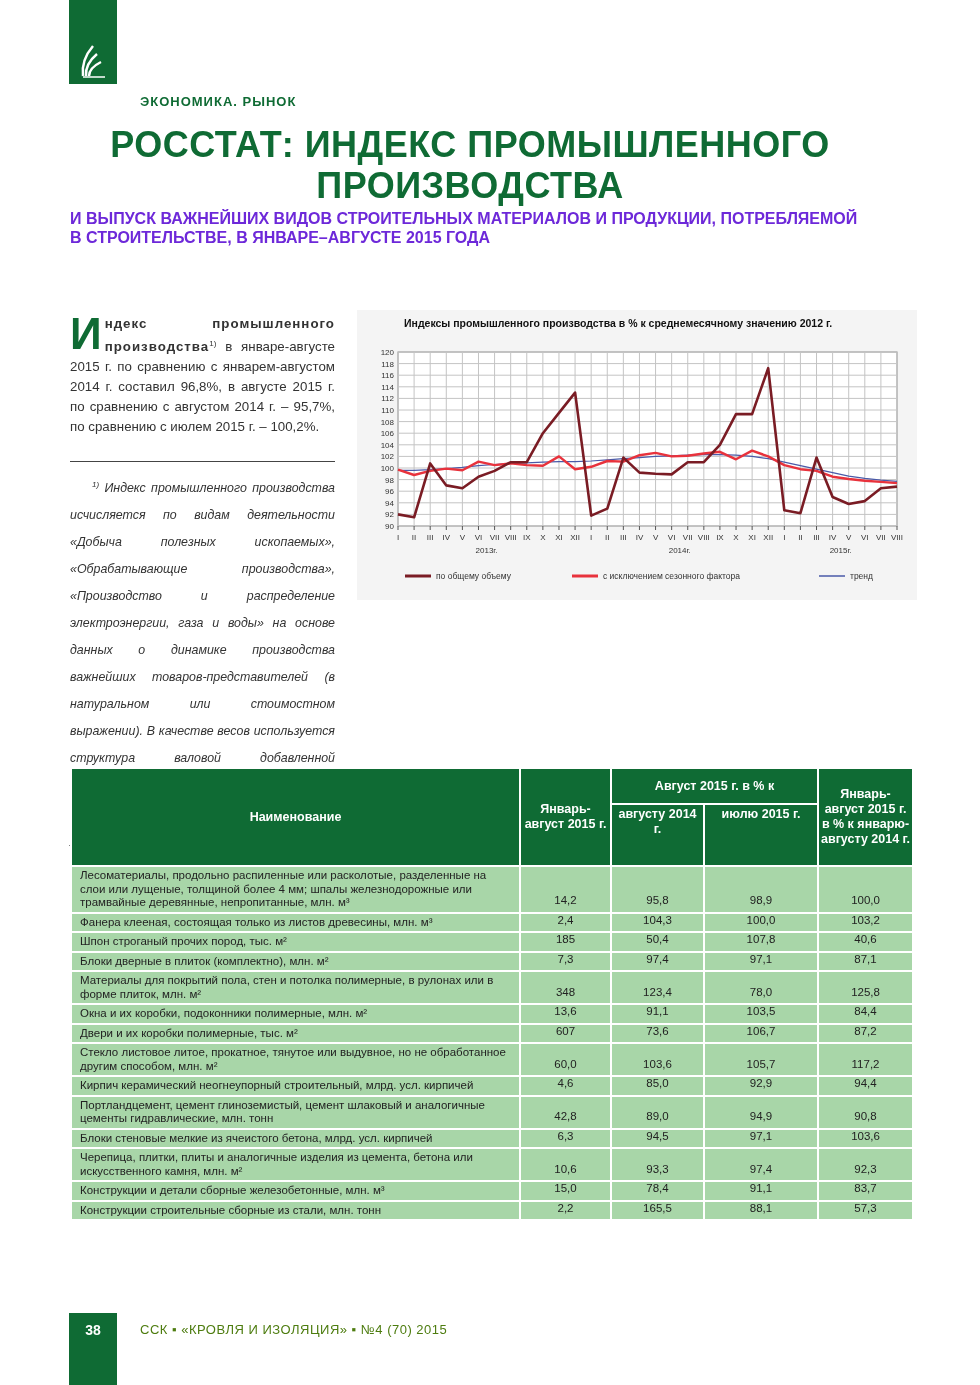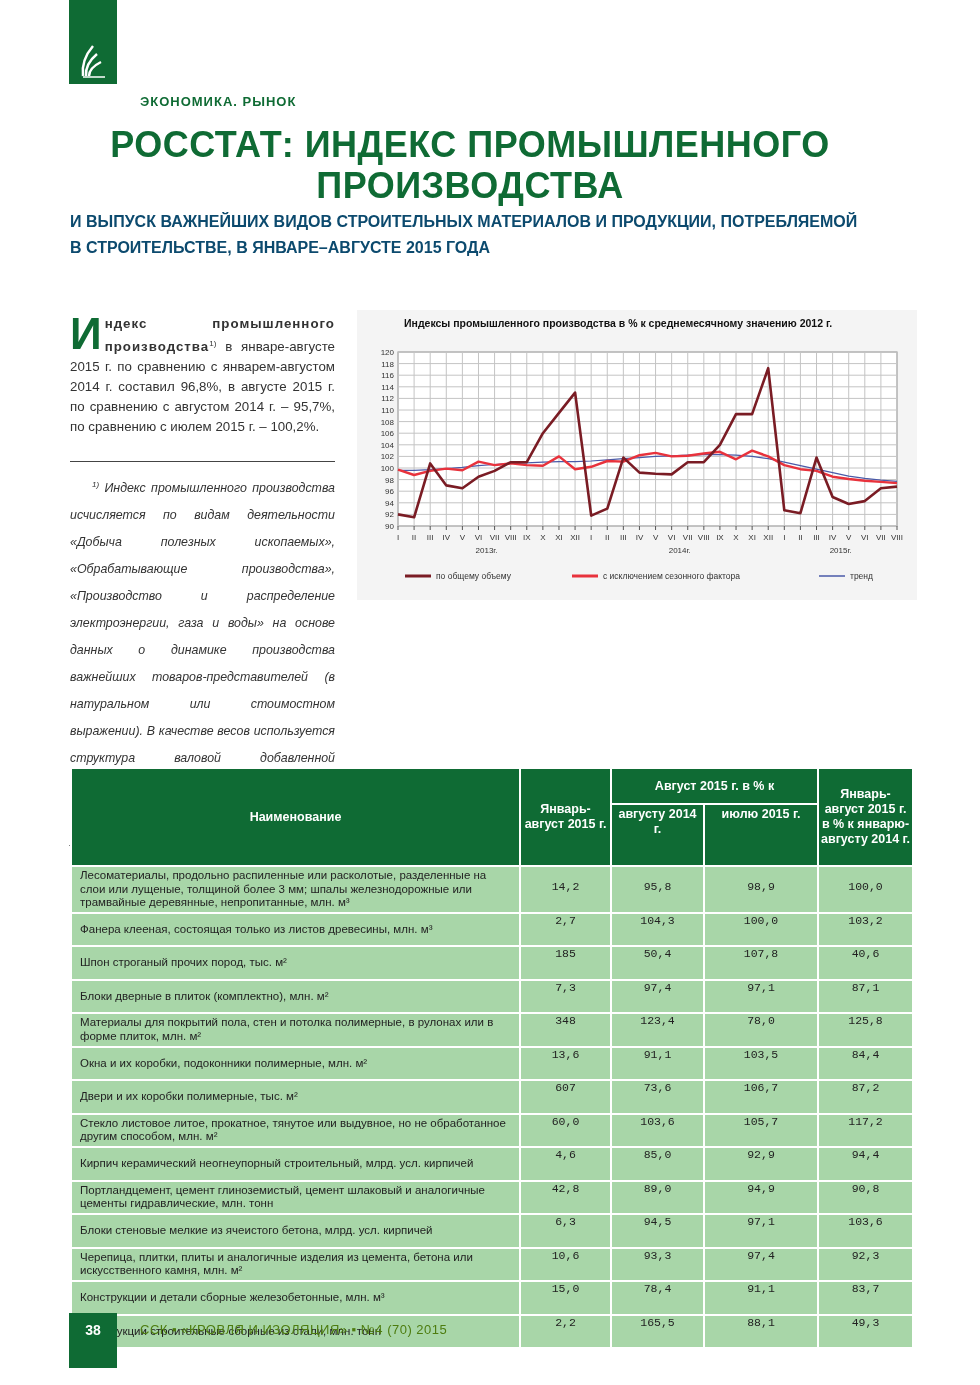--- a/index.html
+++ b/index.html
@@ -4,43 +4,43 @@
 <style>
   * { box-sizing: border-box; margin: 0; padding: 0; }
   html, body { width: 980px; height: 1385px; background: #ffffff; overflow: hidden; }
   body { position: relative; font-family: "Liberation Sans", sans-serif; color: #222; }
 
   .top-strip { position: absolute; left: 69px; top: 0; width: 48px; height: 84px; background: #0f6b34; }
   .logo { position: absolute; left: 8px; top: 36px; width: 32px; height: 44px; }
   .section-label { position: absolute; left: 140px; top: 70px; font-size: 13px; font-weight: bold; color: #0f6b34; letter-spacing: 1px; margin-top: 24px; }
 
   .title { position: absolute; left: 70px; top: 124px; width: 800px; font-size: 36px; line-height: 41px; font-weight: bold; color: #0f6b34; letter-spacing: 0.5px; text-align: center; }
-  .subtitle { position: absolute; left: 70px; top: 209px; width: 800px; font-size: 16px; line-height: 26px; font-weight: bold; color: #0c4a6e; }
+  .subtitle { position: absolute; left: 70px; top: 209px; width: 800px; font-size: 16px; line-height: 19px; font-weight: bold; color: #6d28d9; }
 
   .lead { position: absolute; left: 70px; top: 314px; width: 265px; font-size: 13.3px; line-height: 20px; color: #333; text-align: justify; }
   .lead .dropcap { float: left; font-size: 44px; line-height: 38px; font-weight: bold; color: #0f6b34; margin-right: 3px; margin-top: 1px; }
   .lead .bold { font-weight: bold; letter-spacing: 1px; }
   .lead sup { font-size: 8px; }
 
   .footnote-rule { position: absolute; left: 70px; top: 461px; width: 265px; height: 1px; background: #444; }
   .footnote { position: absolute; left: 70px; top: 471px; width: 265px; font-size: 12.4px; line-height: 27px; font-style: italic; color: #333; text-align: justify; text-indent: 22px; }
   .footnote sup { font-size: 8px; }
 
   .chart-box { position: absolute; left: 357px; top: 310px; width: 560px; height: 290px; background: #f4f4f4; }
   .chart-title { position: absolute; left: 404px; top: 317px; font-size: 10.5px; font-weight: bold; color: #111; }
   #chart-svg { position: absolute; left: 357px; top: 335px; }
 
   .table-wrap { position: absolute; left: 70px; top: 767px; width: 842px; }
   table { border-collapse: collapse; width: 842px; table-layout: fixed; }
   th { background: #0f6b34; color: #fff; font-size: 12.5px; font-weight: bold; text-align: center; border: 2px solid #ffffff; line-height: 15px; padding: 2px; }
   td { background: #a8d6a8; color: #222; font-size: 11.5px; border: 2px solid #ffffff; line-height: 13.5px; }
   td.name { padding: 2px 8px; text-align: left; }
-  td.num { text-align: center; vertical-align: bottom; padding-bottom: 18px; font-family: Liberation Mono, monospace; }
-
-  .page-strip { position: absolute; left: 69px; top: 1313px; width: 48px; height: 55px; background: #0f6b34; }
+  td.num { text-align: center; vertical-align: bottom; padding-bottom: 4px; }
+
+  .page-strip { position: absolute; left: 69px; top: 1313px; width: 48px; height: 72px; background: #0f6b34; }
   .page-num { position: absolute; left: 0; top: 9px; width: 48px; text-align: center; color: #fff; font-size: 14px; font-weight: bold; }
   .footer-text { position: absolute; left: 140px; top: 1322px; font-size: 13px; color: #4d7c0f; letter-spacing: 0.5px; }
 </style>
 </head>
 <body>
 
 <div class="top-strip">
   <svg class="logo" viewBox="0 0 32 44">
     <path d="M6 40 Q4 24 16 10" stroke="#fff" stroke-width="2.5" fill="none"></path>
     <path d="M9 40 Q8 28 20 18" stroke="#fff" stroke-width="2.5" fill="none"></path>
@@ -224,29 +224,29 @@
         <th colspan="2">Август 2015 г. в % к</th>
         <th rowspan="2">Январь-август 2015 г. в % к январю-августу 2014 г.</th>
       </tr>
       <tr style="height:62px">
         <th style="vertical-align:top">августу 2014 г.</th>
         <th style="vertical-align:top">июлю 2015 г.</th>
       </tr>
     </thead>
     <tbody id="table-body">
         <tr>
-          <td class="name">Лесоматериалы, продольно распиленные или расколотые, разделенные на слои или лущеные, толщиной более 3 мм; шпалы железнодорожные или трамвайные деревянные, непропитанные, млн. м³</td>
+          <td class="name">Лесоматериалы, продольно распиленные или расколотые, разделенные на слои или лущеные, толщиной более 4 мм; шпалы железнодорожные или трамвайные деревянные, непропитанные, млн. м³</td>
           <td class="num">14,2</td>
           <td class="num">95,8</td>
           <td class="num">98,9</td>
           <td class="num">100,0</td>
         </tr>
         <tr>
           <td class="name">Фанера клееная, состоящая только из листов древесины, млн. м³</td>
-          <td class="num">2,7</td>
+          <td class="num">2,4</td>
           <td class="num">104,3</td>
           <td class="num">100,0</td>
           <td class="num">103,2</td>
         </tr>
         <tr>
           <td class="name">Шпон строганый прочих пород, тыс. м²</td>
           <td class="num">185</td>
           <td class="num">50,4</td>
           <td class="num">107,8</td>
           <td class="num">40,6</td>
@@ -319,21 +319,21 @@
           <td class="num">15,0</td>
           <td class="num">78,4</td>
           <td class="num">91,1</td>
           <td class="num">83,7</td>
         </tr>
         <tr>
           <td class="name">Конструкции строительные сборные из стали, млн. тонн</td>
           <td class="num">2,2</td>
           <td class="num">165,5</td>
           <td class="num">88,1</td>
-          <td class="num">49,3</td>
+          <td class="num">57,3</td>
         </tr>
       </tbody>
   </table>
 </div>
 
 <div class="page-strip">
   <div class="page-num">38</div>
 </div>
 <div class="footer-text">ССК ▪ «КРОВЛЯ И ИЗОЛЯЦИЯ» ▪ №4 (70) 2015</div>
 

